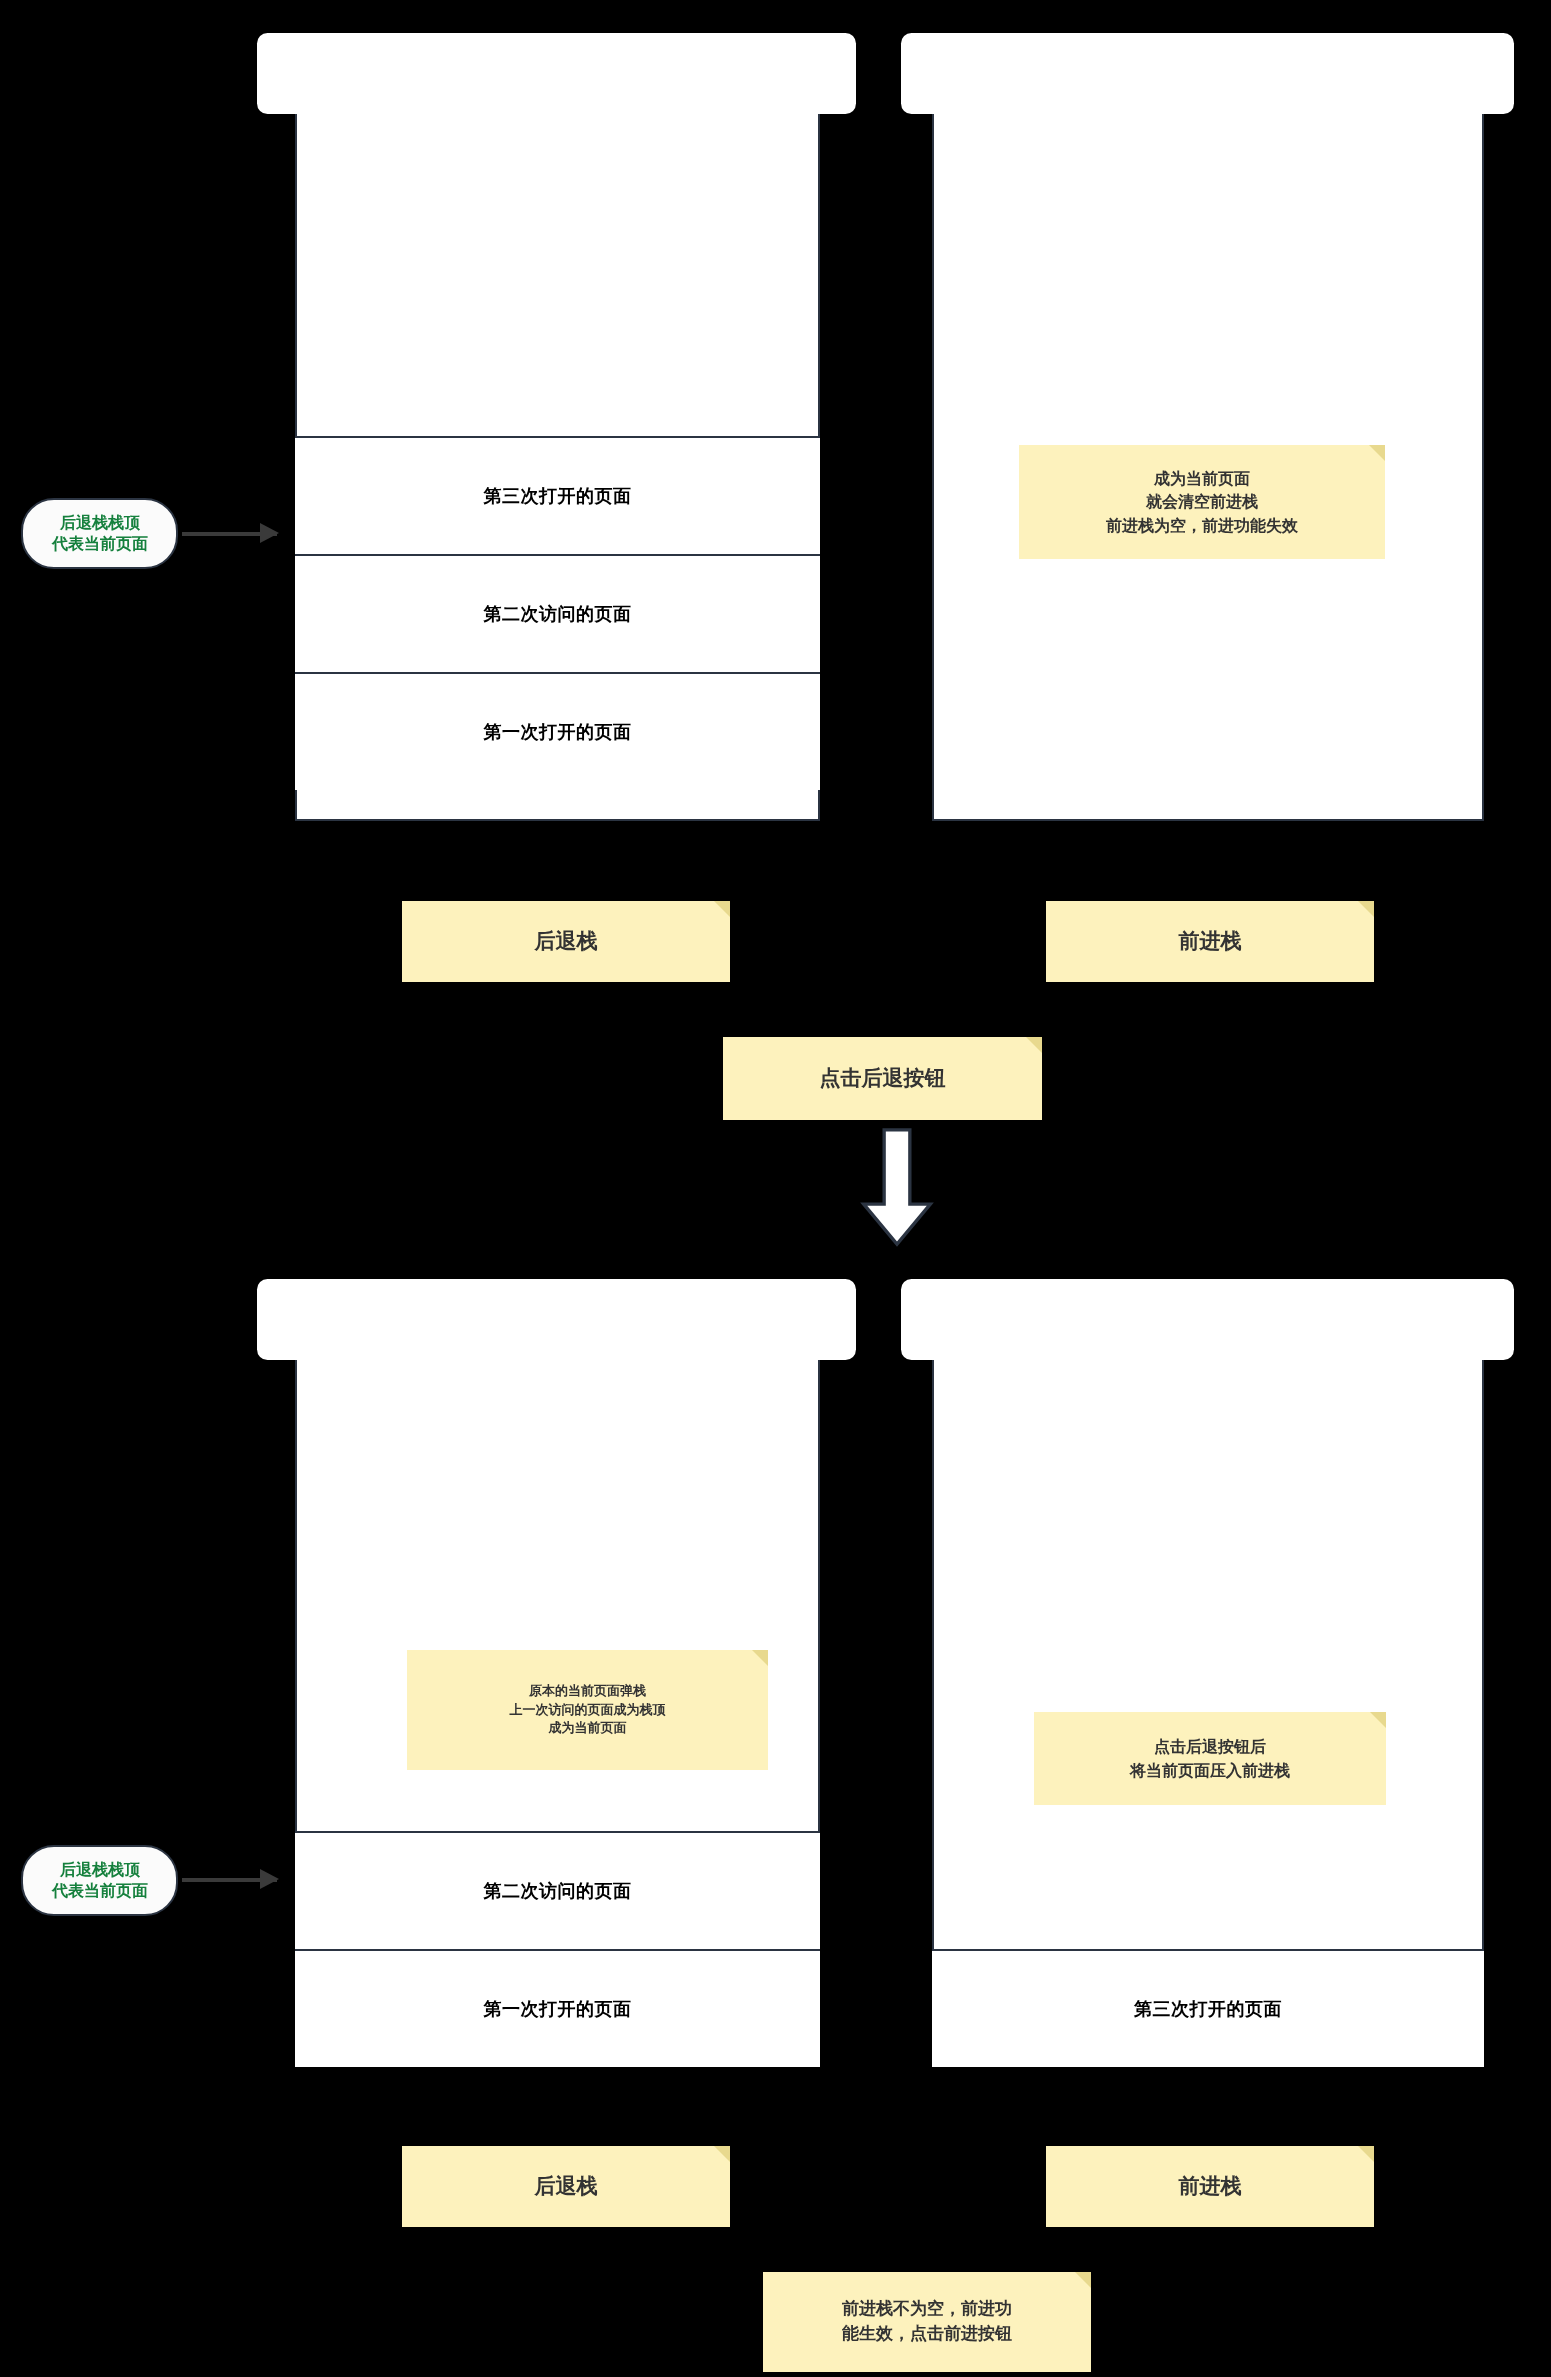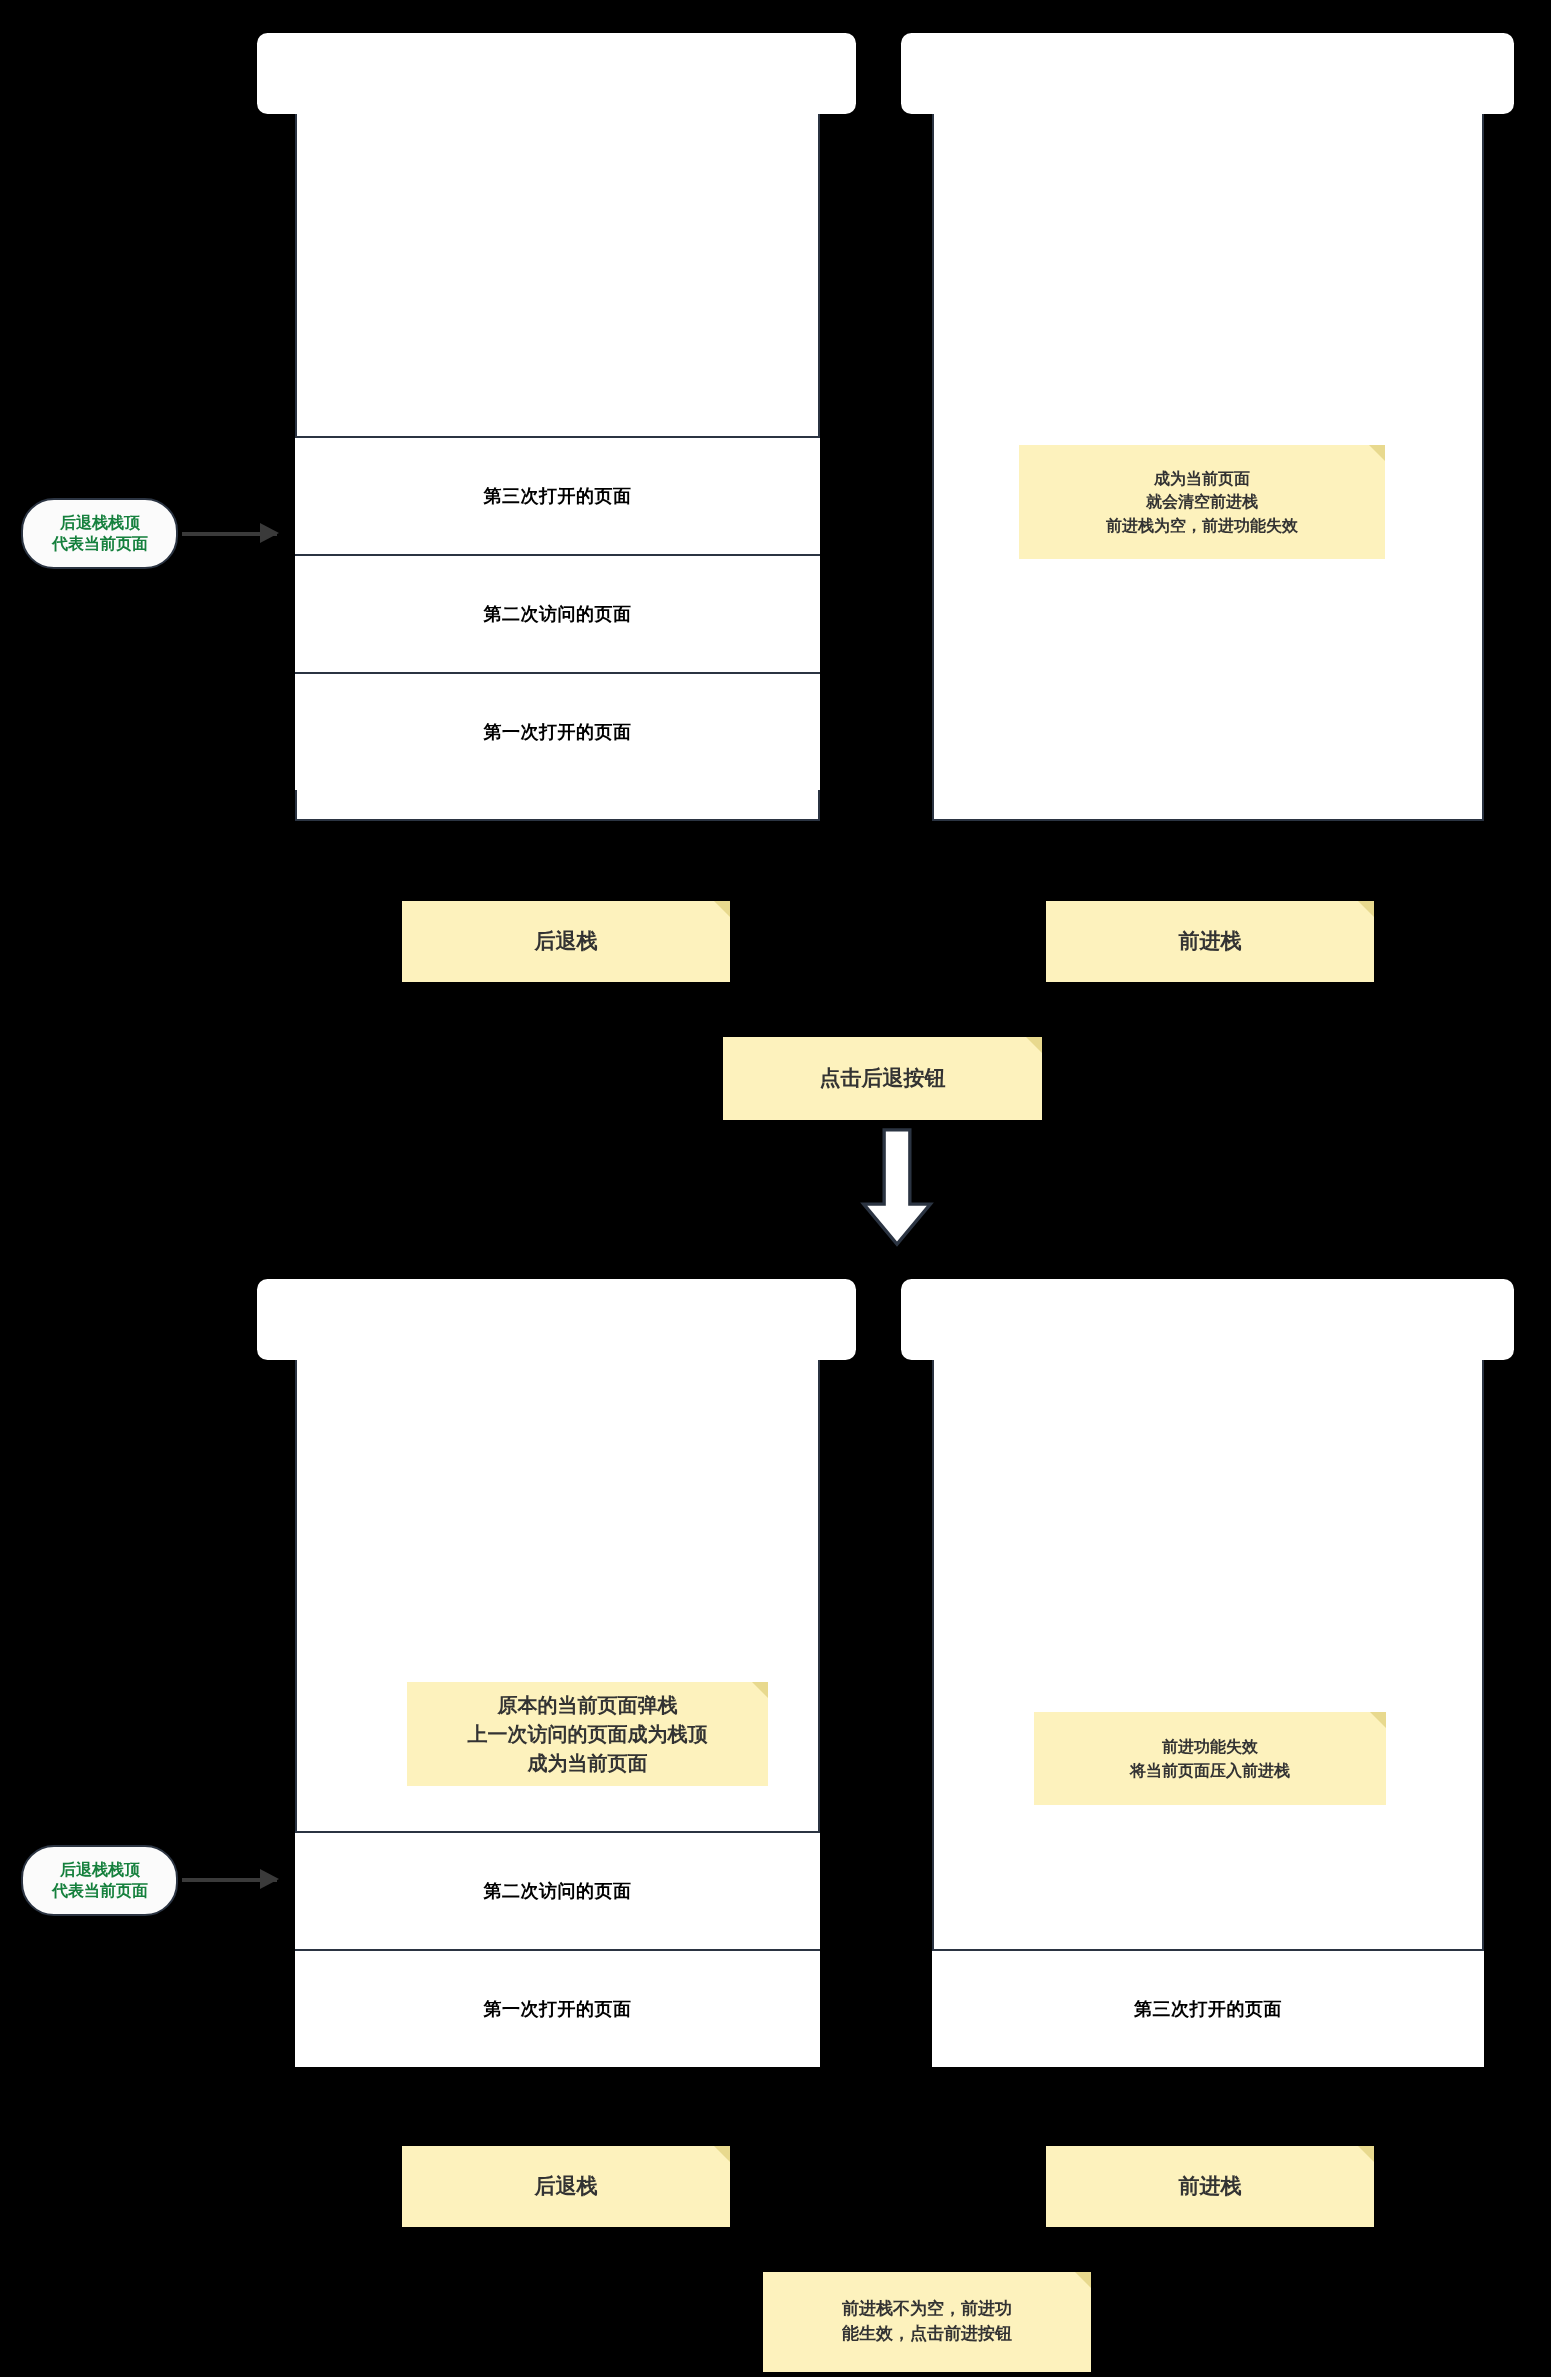--- a/index.html
+++ b/index.html
@@ -176,39 +176,39 @@
       <div style="flex:0 0 477px;"></div>
       <div class="stack-slot" style="flex:0 0 118px;">第二次访问的页面</div>
       <div class="stack-slot" style="flex:0 0 118px;">第一次打开的页面</div>
     </div>
   </div>
 
   <div class="callout" style="left:21.4px;top:1845px;width:157px;height:71px;">后退栈栈顶
 代表当前页面</div>
   <div class="callout-arrow" style="left:182px;top:1878px;width:95px;"></div>
 
-  <div class="note" style="left:407px;top:1650px;width:361px;height:104px;font-size:20px;margin-top:32px;">
+  <div class="note" style="left:407px;top:1650px;width:361px;height:120px;font-size:13px;">
     <span class="fold"></span>
     <span class="note-text">原本的当前页面弹栈
 上一次访问的页面成为栈顶
 成为当前页面</span>
   </div>
 
   <div class="stack-wrap">
     <div class="stack-cap" style="left:901px;top:1279px;width:613px;height:81px;"></div>
     <div class="stack-body" style="left:932px;top:1354px;width:552px;height:713px;"></div>
     <div class="stack-slots" style="left:932px;top:1354px;width:552px;height:713px;">
       <div style="flex:0 0 595px;"></div>
       <div class="stack-slot" style="flex:0 0 118px;">第三次打开的页面</div>
     </div>
   </div>
 
   <div class="note" style="left:1034px;top:1712px;width:352px;height:93px;font-size:16px;">
     <span class="fold"></span>
-    <span class="note-text">前进功能失效
+    <span class="note-text">点击后退按钮后
 将当前页面压入前进栈</span>
   </div>
 
   <div class="note label-note" style="left:402px;top:2106px;width:328px;height:81px;">
     <span class="fold"></span>
     <span class="note-text">后退栈</span>
   </div>
   <div class="note label-note" style="left:1046px;top:2106px;width:328px;height:81px;">
     <span class="fold"></span>
     <span class="note-text">前进栈</span>

